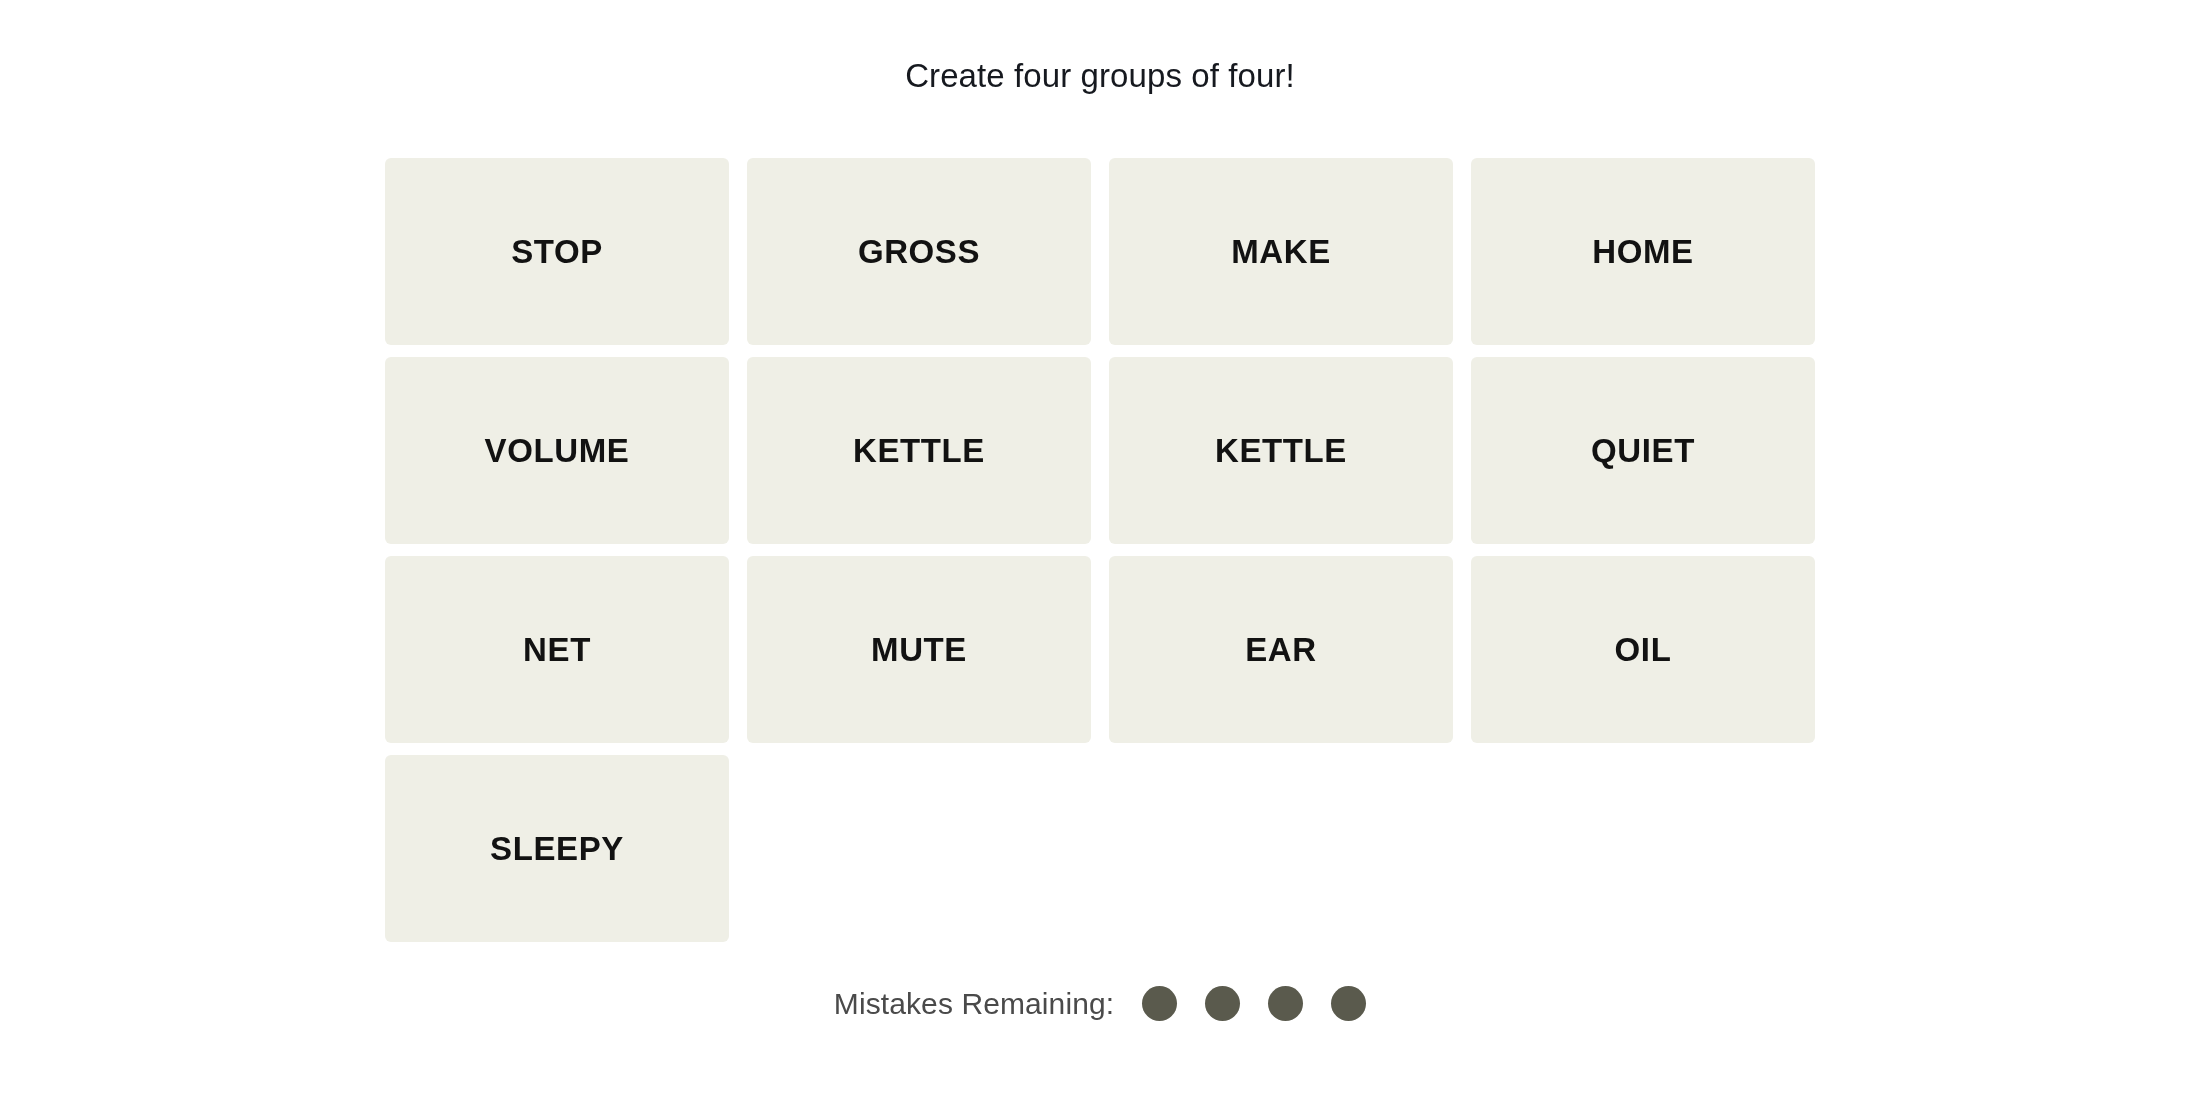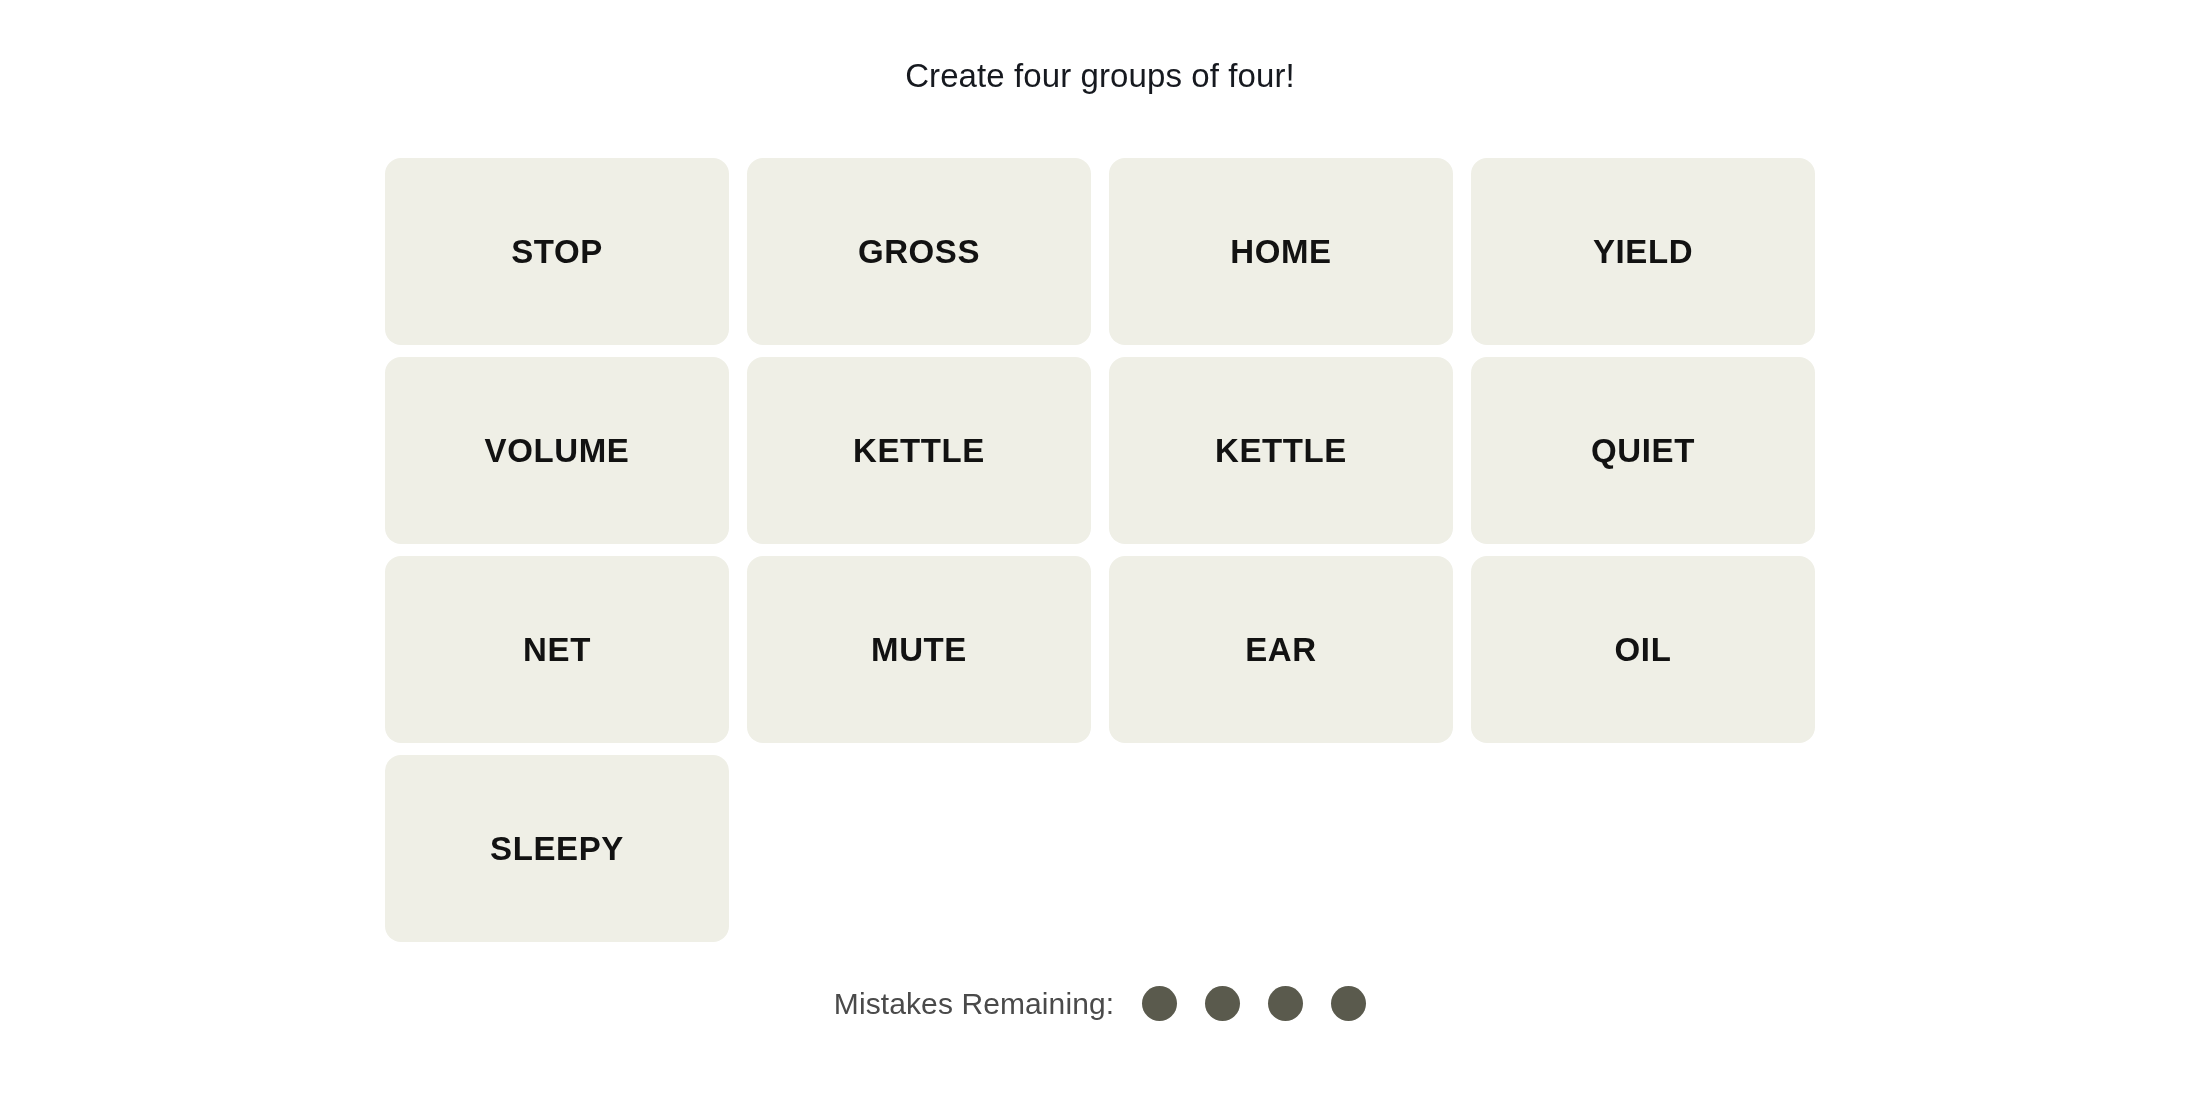--- a/index.html
+++ b/index.html
@@ -40,21 +40,21 @@
     margin-top: 42px;
     width: 1430px;
     display: grid;
     grid-template-columns: repeat(4, 1fr);
     grid-template-rows: repeat(4, 187px);
     column-gap: 18px;
     row-gap: 12px;
   }
   .tile {
     background: #efefe6;
-    border-radius: 16px;
+    border-radius: 6px;
     display: flex;
     align-items: center;
     justify-content: center;
     user-select: none;
     cursor: pointer;
     border: none;
     padding: 0;
     font-family: inherit;
   }
   .tile-label {
@@ -103,24 +103,24 @@
   <h1 class="header">Create four groups of four!</h1>
 
   <div class="grid">
       <button class="tile">
         <span class="tile-label">STOP</span>
       </button>
       <button class="tile">
         <span class="tile-label">GROSS</span>
       </button>
       <button class="tile">
-        <span class="tile-label">HOME</span>
+        <span class="tile-label">MAKE</span>
       </button>
       <button class="tile">
-        <span class="tile-label">YIELD</span>
+        <span class="tile-label">HOME</span>
       </button>
       <button class="tile">
         <span class="tile-label">VOLUME</span>
       </button>
       <button class="tile">
         <span class="tile-label">KETTLE</span>
       </button>
       <button class="tile">
         <span class="tile-label">KETTLE</span>
       </button>

